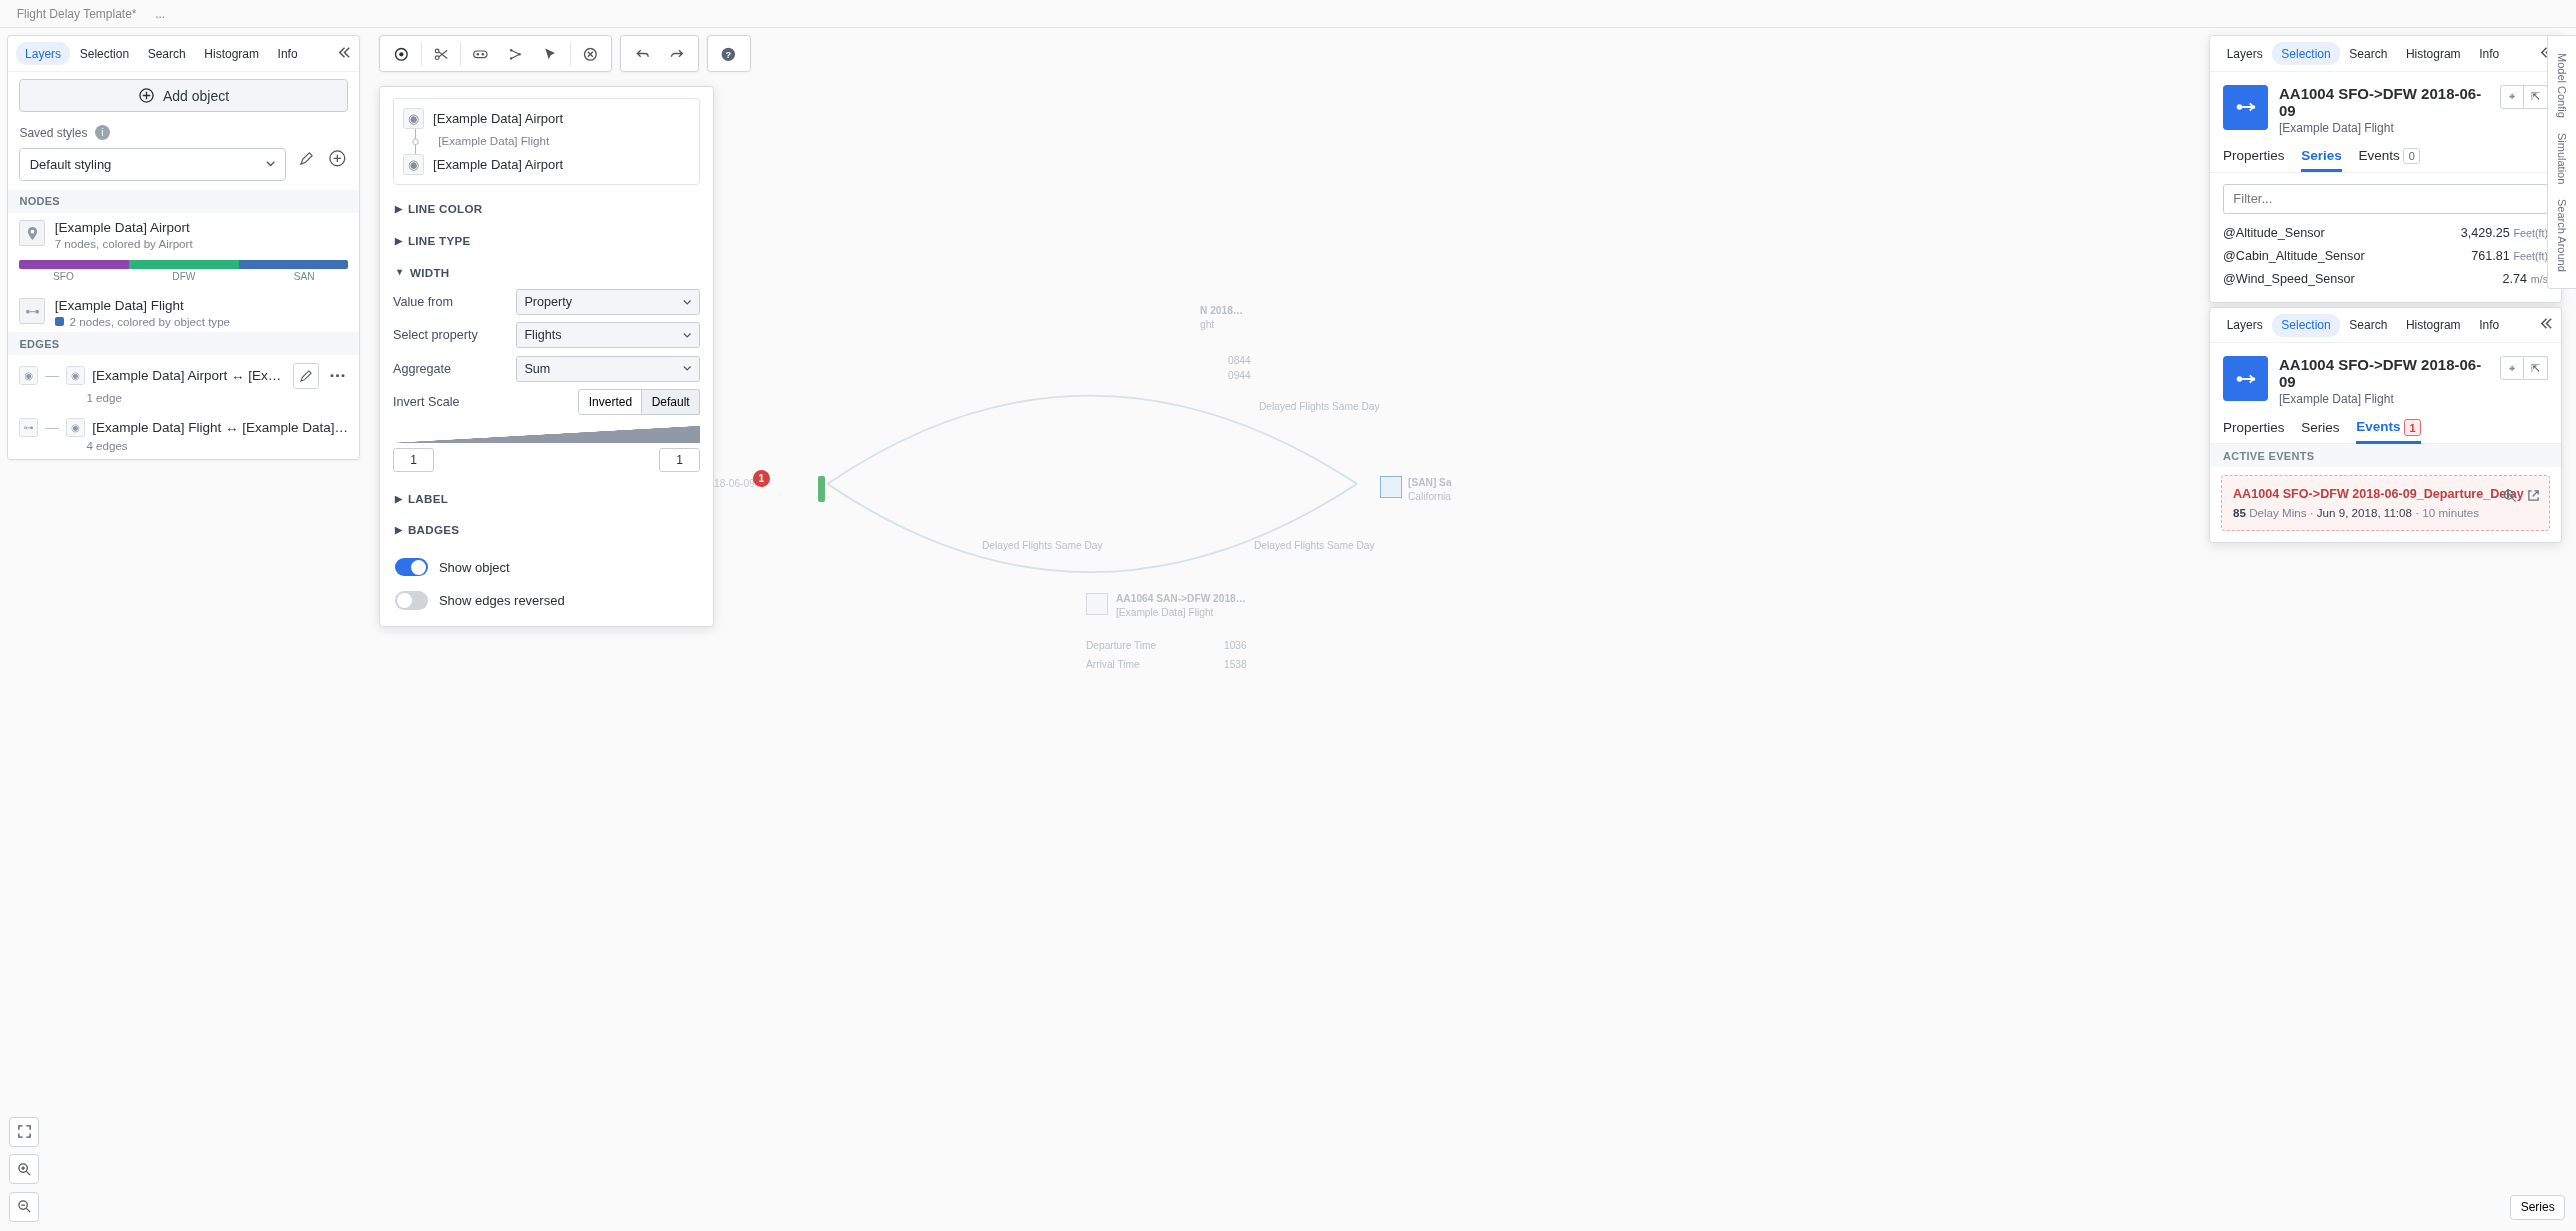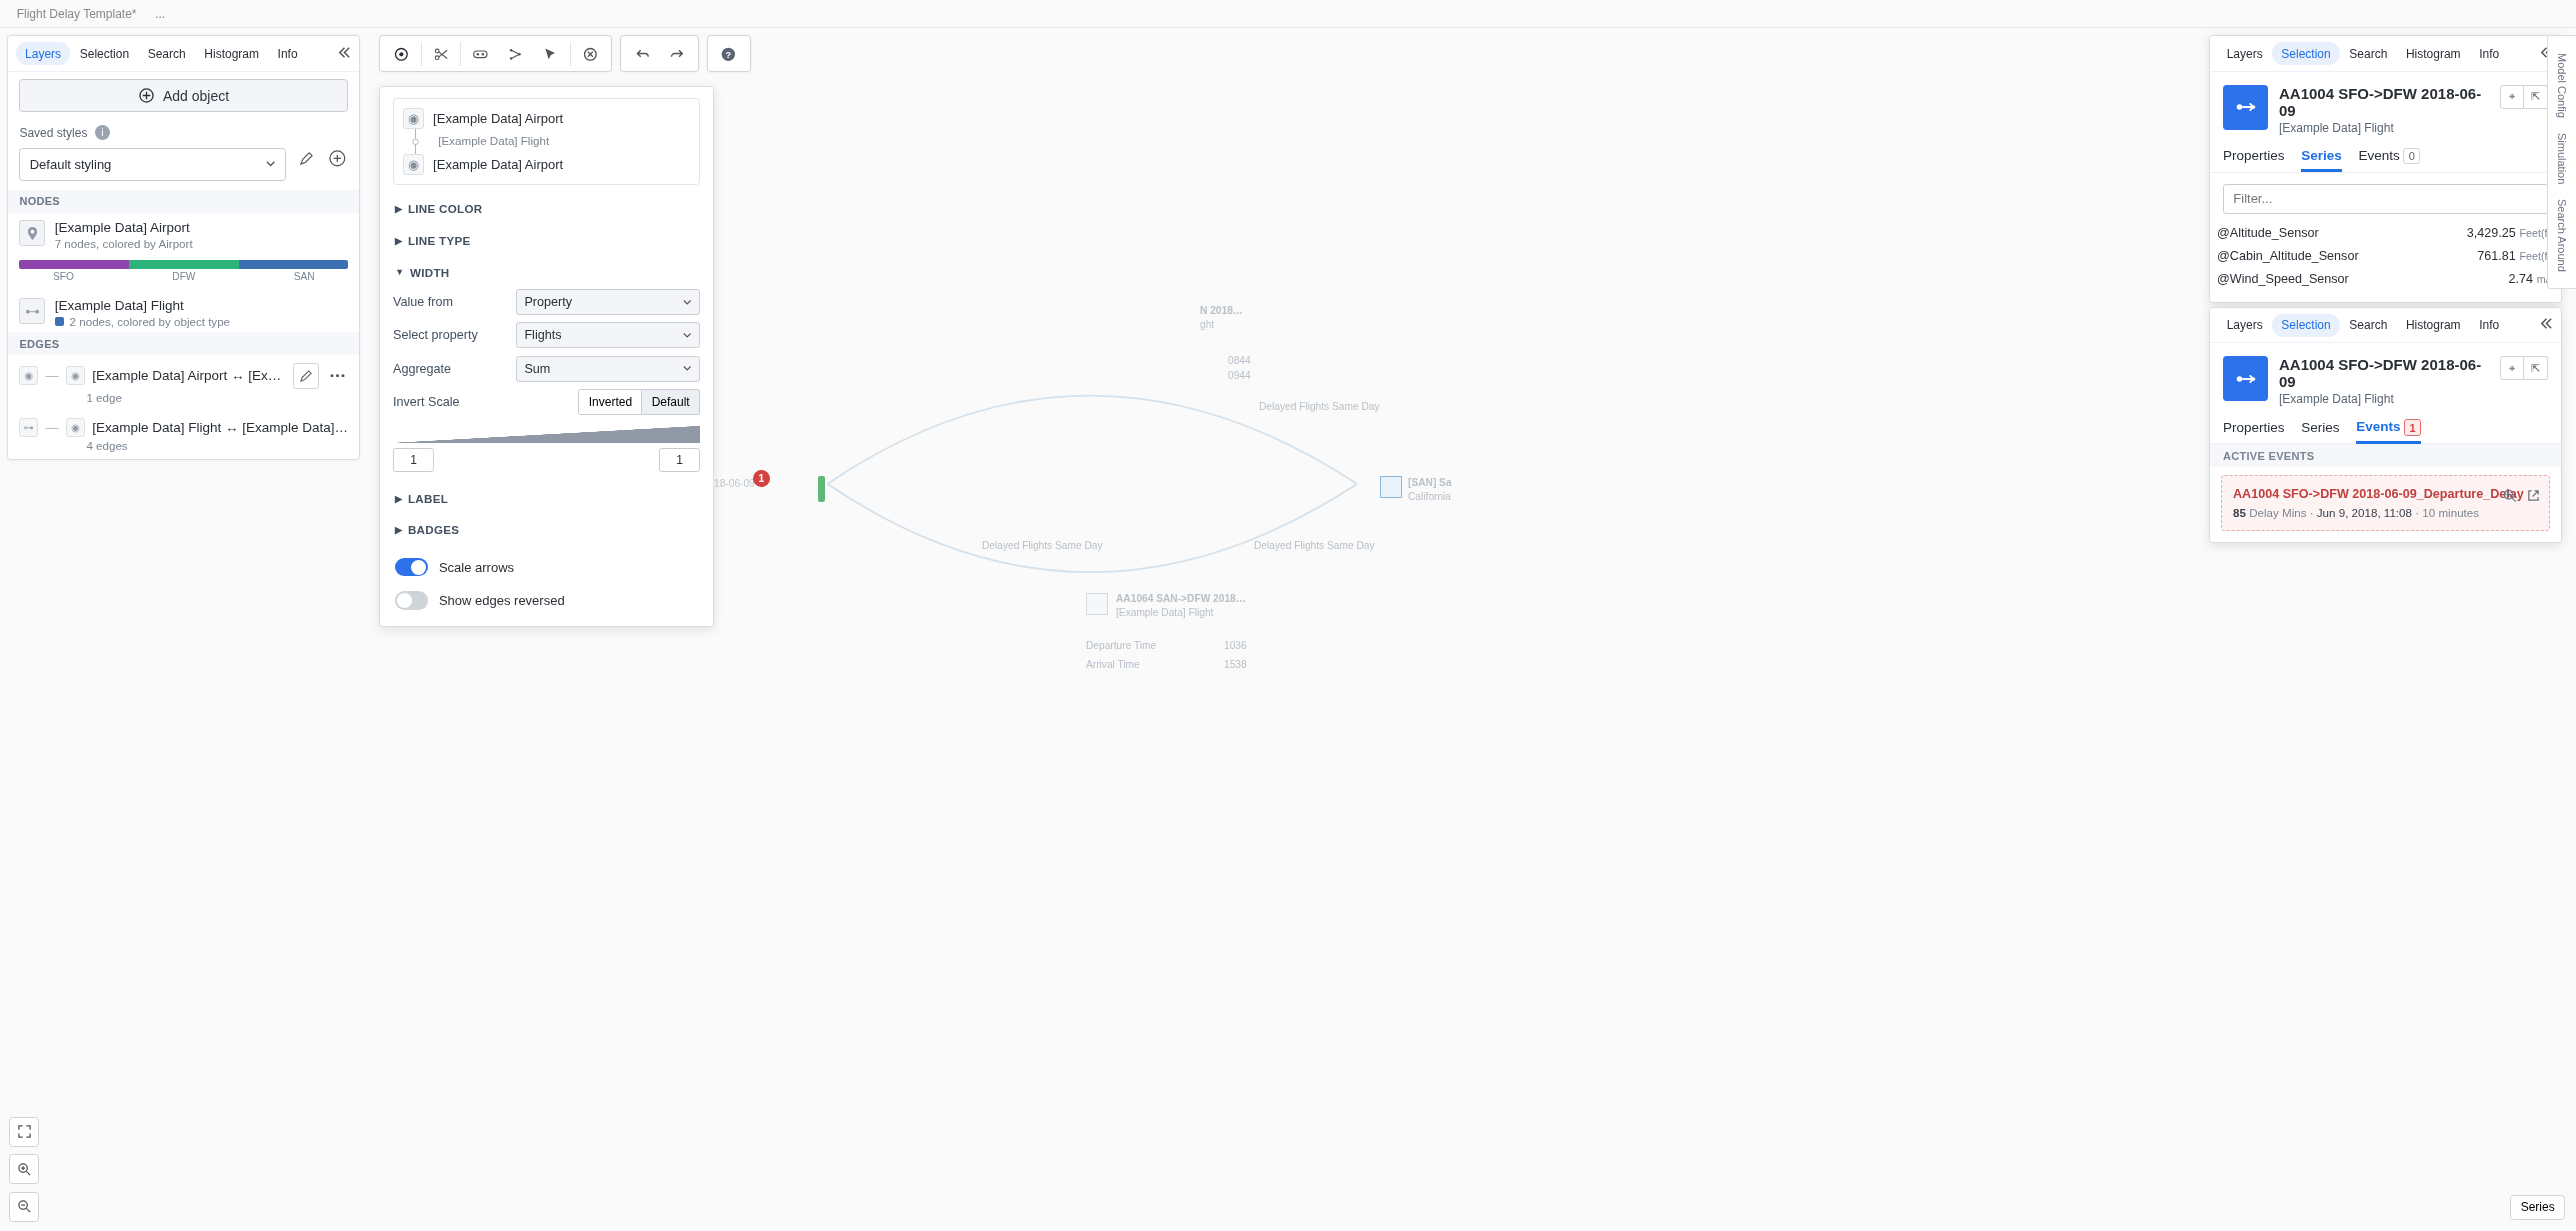--- a/index.html
+++ b/index.html
@@ -92,21 +92,21 @@
   .sel-btns .sb:first-child{border-radius:2.8px 0 0 2.8px;}
   .sel-btns .sb:last-child{border-radius:0 2.8px 2.8px 0;border-left:none;}
   .sel-tabs{display:flex; align-items:center; gap:16.7px; padding:11px 13px 0; border-bottom:0.9px solid #eef0f3;}
   .sel-tab{padding-bottom:7.4px;font-size:13.5px;cursor:pointer;position:relative;}
   .sel-tab.active{color:#1f6fe5;font-weight:600;}
   .sel-tab.active::after{content:'';position:absolute;left:0;right:0;bottom:-0.9px;height:2.8px;background:#1f6fe5;}
   .count-badge{display:inline-flex;align-items:center;justify-content:center;min-width:16.7px;height:16.7px;border:0.9px solid #d0d4d9;border-radius:2.8px;font-size:11px;color:#5a6572;margin-left:3.7px;padding:0 2.8px;background:#fff;}
   .count-badge.red{border-color:#e06a6a;color:#d44141;background:#fbecec;}
   .filter-input{margin:11px 13px 7.4px;}
   .filter-input input{width:100%;height:30px;border:0.9px solid #c8cdd4;border-radius:2.8px;padding:0 9.3px;font-size:13px;}
-  .series-list{padding:0 7px 11px;}
+  .series-list{padding:0 13px 11px;}
   .series-row{display:flex;align-items:baseline;padding:4.6px 0;font-size:12.6px;}
   .series-name{flex:1;}
   .series-val{font-weight:500;}
   .series-unit{font-size:10.7px;color:#7b8592;margin-left:3.7px;}
   .active-header{background:#f5f7fa;padding:5.6px 13px;font-size:11px;font-weight:700;color:#7b8592;letter-spacing:0.3px;}
   .event-card{margin:7.4px 11px 11px;border:0.9px dashed #e7a8a8;border-radius:3.7px;background:#fdf3f3;padding:11px 11px;position:relative;}
   .event-title{font-size:12.6px;font-weight:600;color:#c04040;}
   .event-sub{font-size:11.6px;color:#3a424e;margin-top:5.6px;}
   .event-sub .dim{color:#7b8592;}
   .event-actions{position:absolute;right:9.3px;top:13px;display:flex;gap:9.3px;color:#6a7380;}
@@ -421,21 +421,21 @@
           <span>LABEL</span>
         </div>
       <div class="accordion-hdr accordion-gap">
           <span class="caret">▶</span>
           <span>BADGES</span>
         </div>
       <div class="toggle-row" style="margin-top:7.4px;">
         <div class="toggle on">
             <div class="knob"></div>
           </div>
-        <span>Scale arrows</span>
+        <span>Show object</span>
       </div>
       <div class="toggle-row">
         <div class="toggle off">
             <div class="knob"></div>
           </div>
         <span>Show edges reversed</span>
       </div>
     </div>
 
     <div class="sel-panel top">

